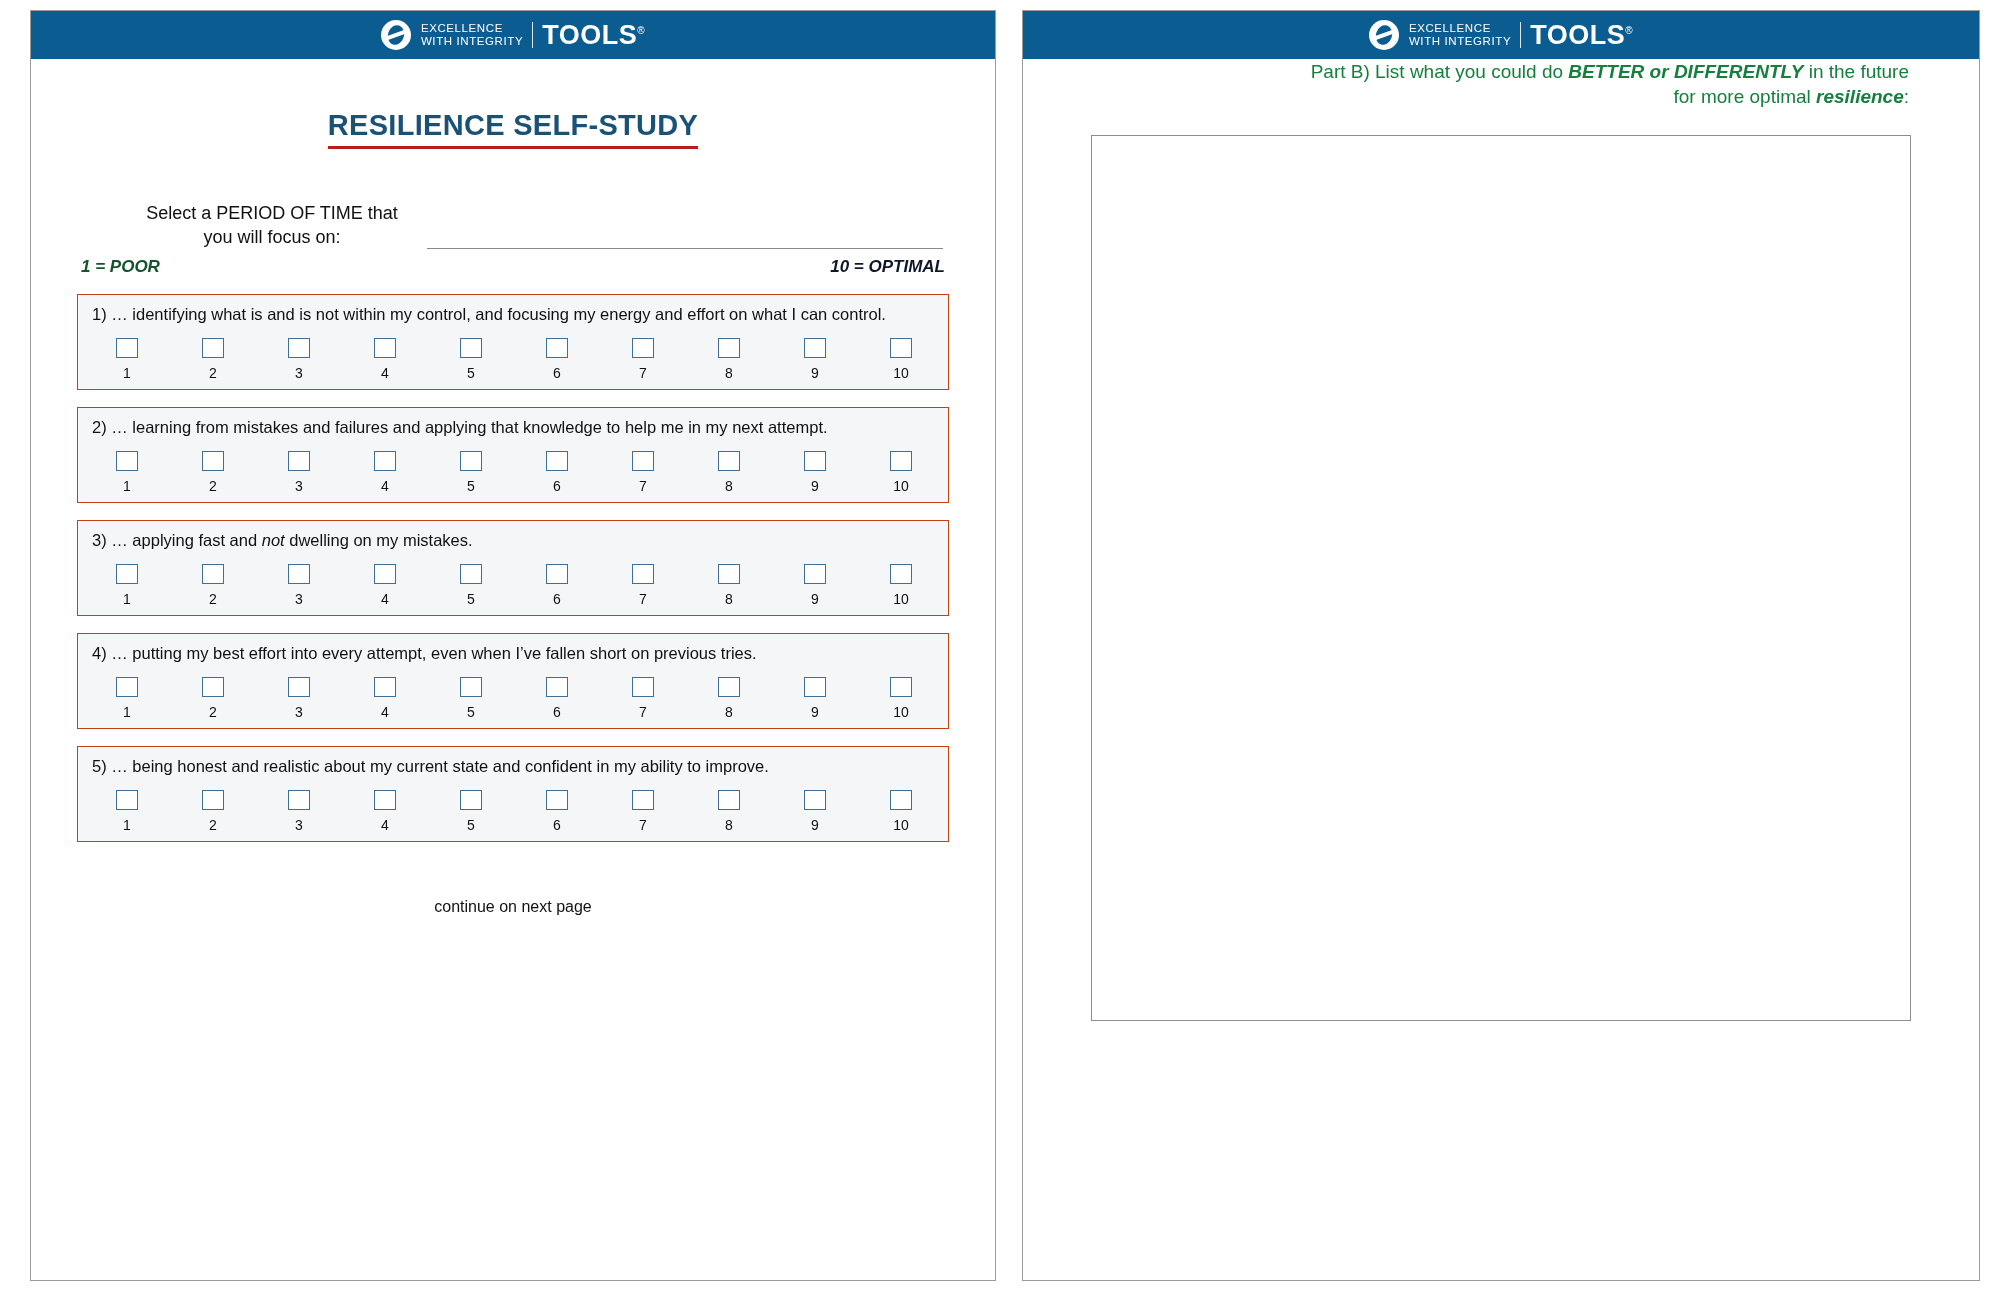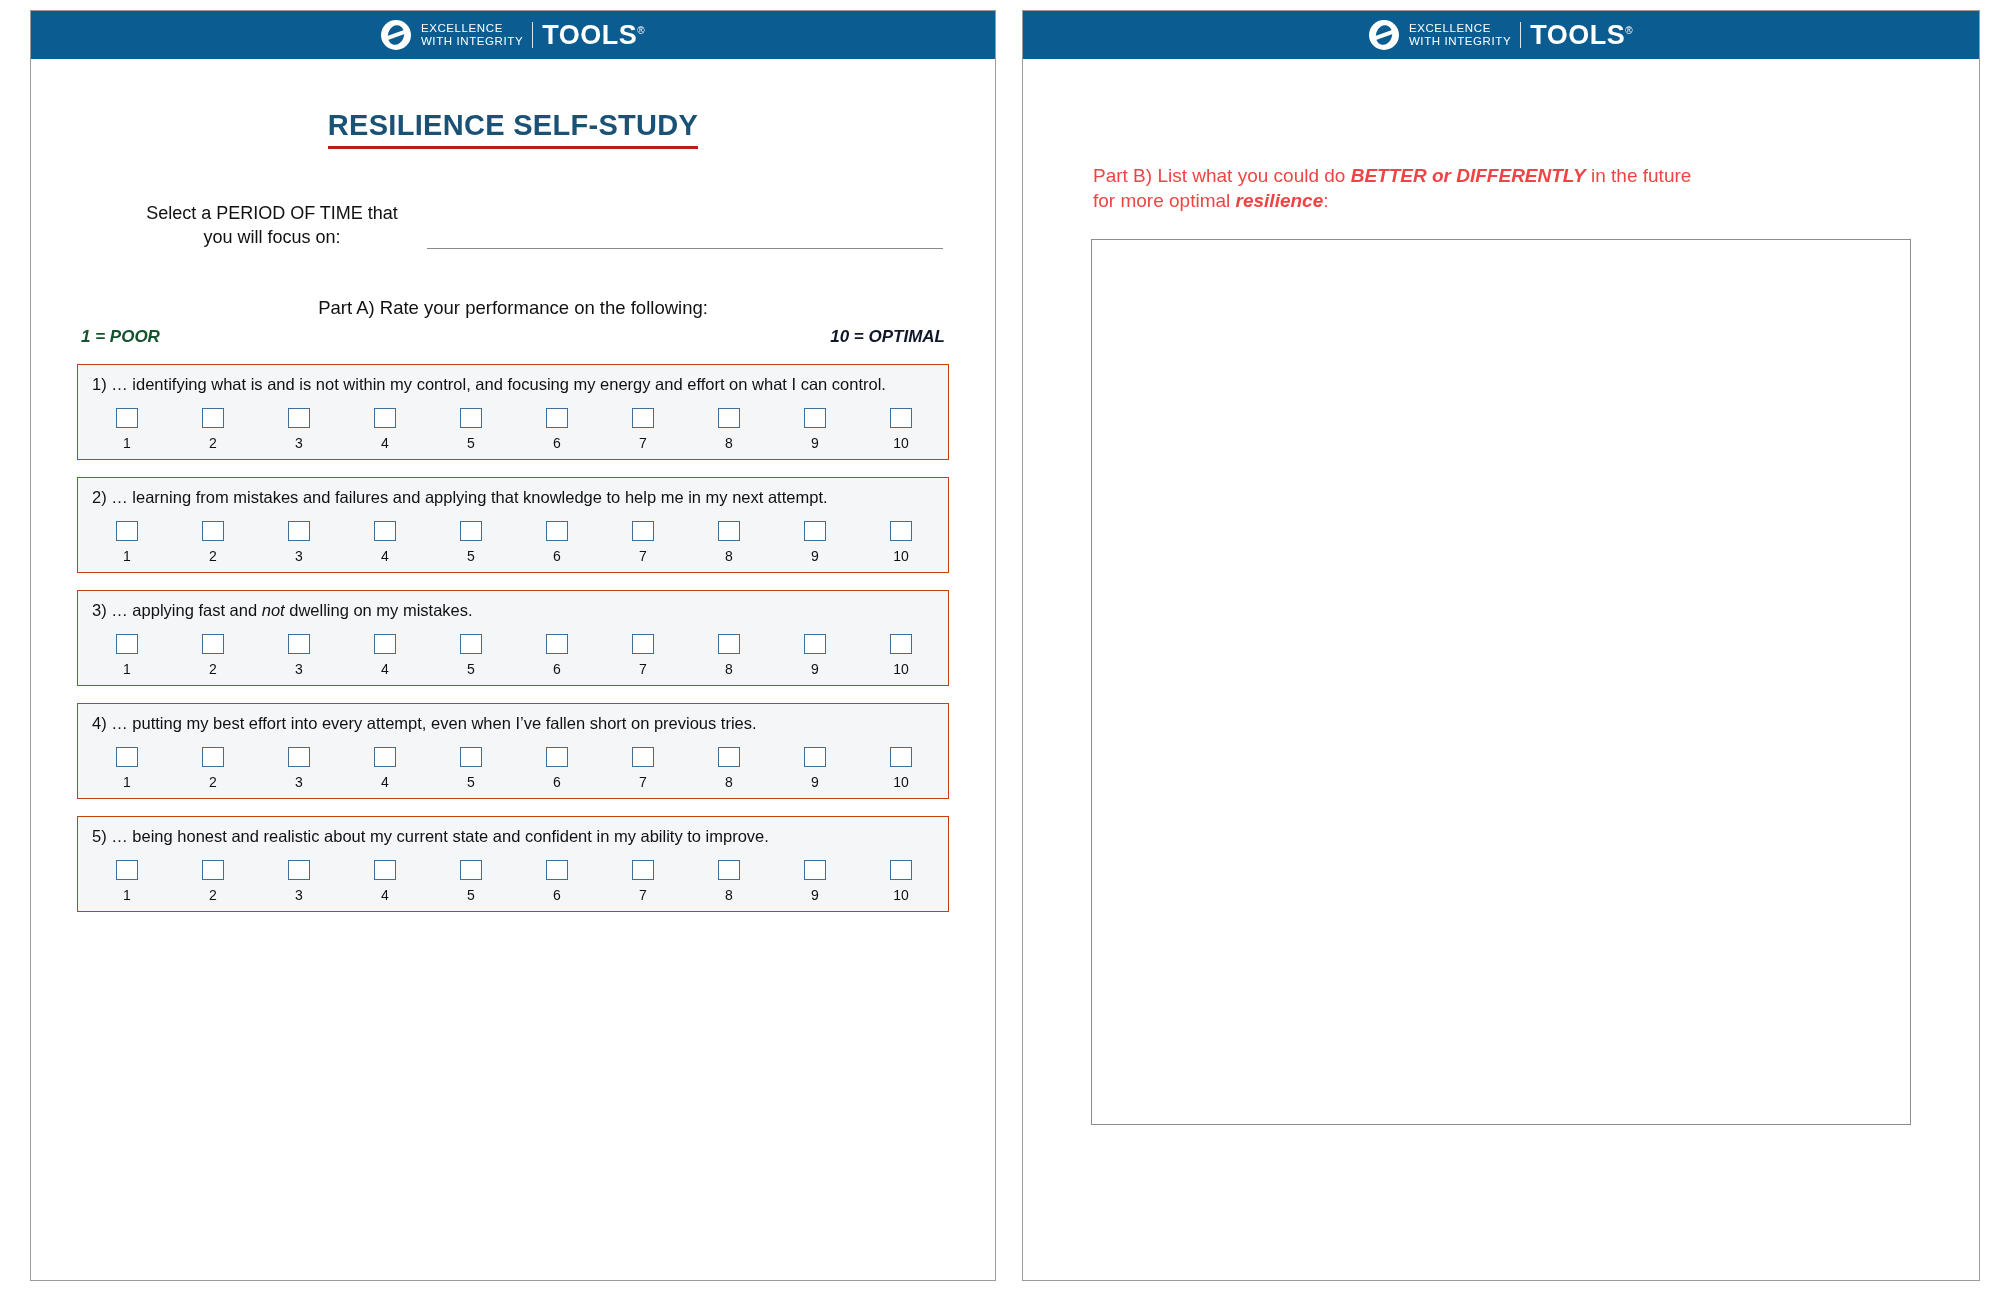--- a/index.html
+++ b/index.html
@@ -207,25 +207,24 @@
     display: block;
   }
   .footer-note {
     text-align: center;
     font-size: 16px;
     color: #111;
     margin-top: 56px;
   }
   
   .partb-title {
-    text-align: left;
+    text-align: right;
     font-size: 19px;
     line-height: 25px;
-    color: #ef4444;
-    margin-top: 104px;
+    color: #15803d;
     padding: 0 70px;
   }
   .partb-title b {
     font-weight: bold;
     font-style: italic;
   }
   .partb-box {
     margin: 26px 68px 0 68px;
     height: 886px;
     border: 1px solid #8d8d8d;
@@ -260,21 +259,20 @@
       </div>
 
       <div class="period-row">
         <div class="period-label">
           <span>Select a PERIOD OF TIME that</span><br>
           <span>you will focus on:</span>
         </div>
         <div class="period-line"></div>
       </div>
 
-      <div class="parta-title">Part A) Rate your performance on the following:</div>
 
       <div class="scale-row">
         <span class="scale-poor">1 = POOR</span>
         <span class="scale-optimal">10 = OPTIMAL</span>
       </div>
 
       <div class="q-block">
         <div class="q-text">
           <span>1)</span>
           <span>… identifying what is and is not within my control, and focusing my energy and effort on what I can control.</span>
@@ -512,20 +510,21 @@
               <span class="scale-box"></span>
               <span class="scale-num">9</span>
             </span>
           <span class="scale-item">
               <span class="scale-box"></span>
               <span class="scale-num">10</span>
             </span>
         </div>
       </div>
 
+      <div class="footer-note">continue on next page</div>
 
     </div>
   </div>
 
   <div class="page" id="page-right">
 
     <div class="brand-bar">
       <div class="brand-inner">
         <span class="brand-mark"></span>
         <span class="brand-text">

